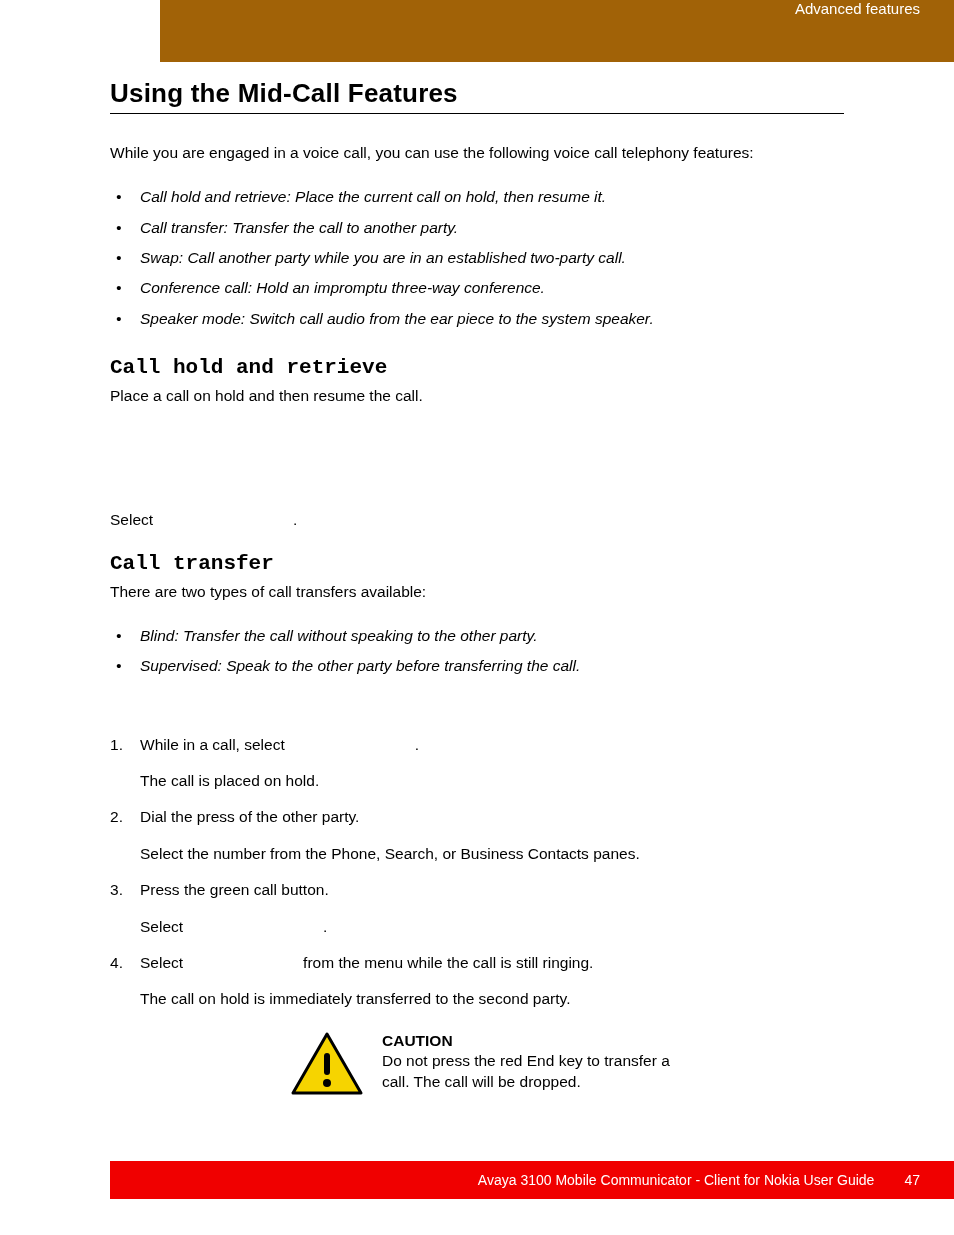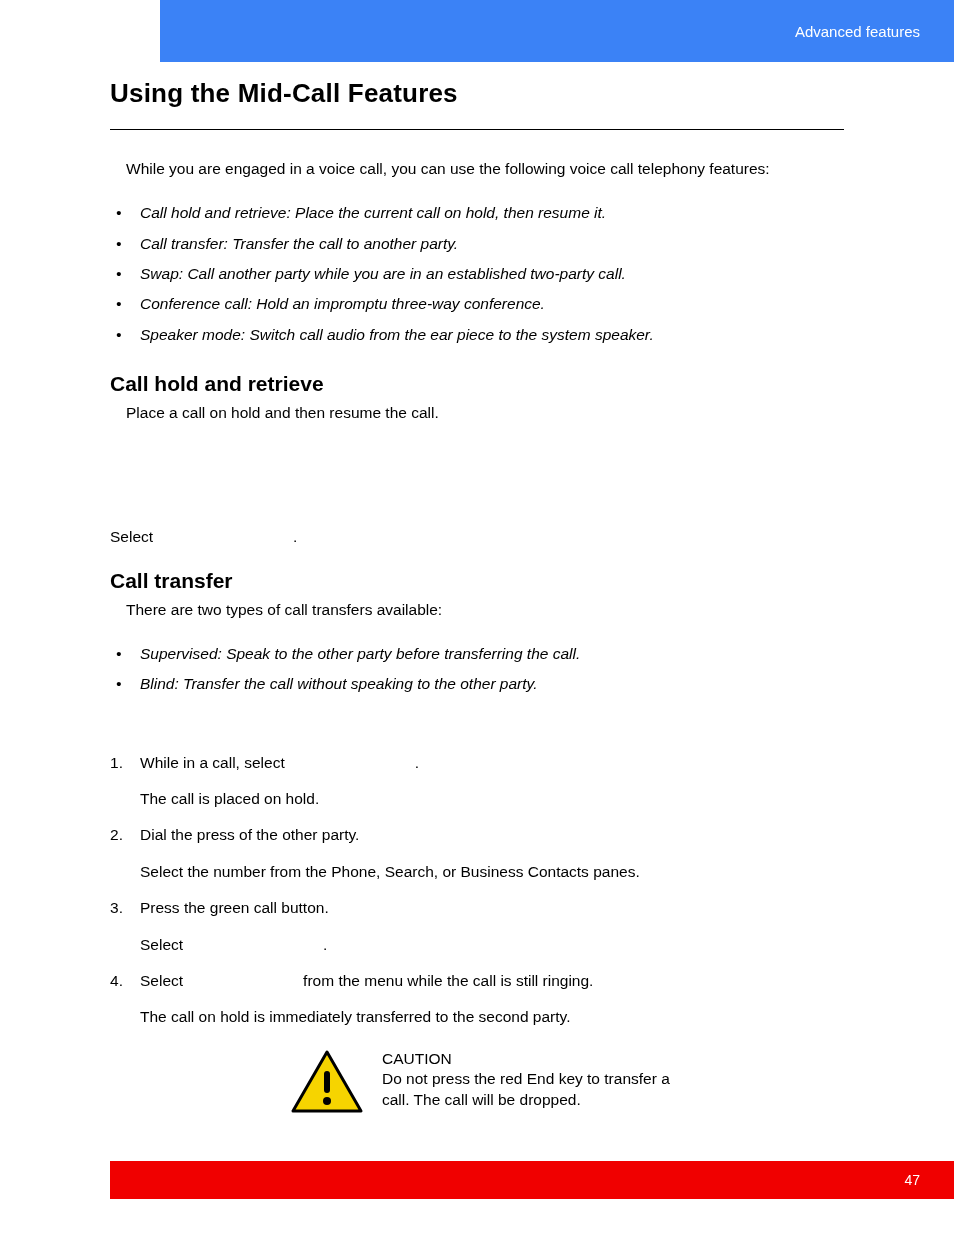--- a/index.html
+++ b/index.html
@@ -10,66 +10,65 @@
     font-family: Arial, Helvetica, sans-serif;
     color: #000;
     position: relative;
   }
   .header-bar {
     position: absolute;
     top: 0;
     left: 160px;
     right: 0;
     height: 62px;
-    background: #3b82f6;
+    background: #a16207;
     color: #fff;
     display: flex;
-    align-items: center;
     justify-content: flex-end;
     padding-right: 34px;
     font-size: 15px;
   }
   .content {
     position: absolute;
     top: 78px;
     left: 110px;
     right: 110px;
   }
   h1.page-title {
     font-family: "Futura", "Century Gothic", Arial, sans-serif;
     font-weight: bold;
     font-size: 26px;
     letter-spacing: 0.2px;
     border-bottom: 1.5px solid #000;
-    padding-bottom: 20px;
+    padding-bottom: 4px;
     margin-bottom: 26px;
   }
   p.body, li {
     font-size: 15.5px;
     line-height: 1.7;
   }
-  p.body { margin-bottom: 18px; margin-left: 16px; }
+  p.body { margin-bottom: 18px; }
   ul.bullets {
     list-style: none;
     margin-bottom: 24px;
     font-style: italic;
   }
   ul.bullets li {
     padding-left: 30px;
     position: relative;
     margin-bottom: 4px;
   }
   ul.bullets li::before {
     content: "•";
     position: absolute;
     left: 6px;
     top: 0;
   }
   h2.section {
-    font-family: Liberation Sans, sans-serif;
+    font-family: Liberation Mono, monospace;
     font-weight: bold;
     font-size: 21px;
     margin-bottom: 4px;
     margin-top: 6px;
   }
   .gap-block { height: 40px; }
   .inline-line { font-size: 15.5px; line-height: 1.7; margin-bottom: 18px; }
   .inline-gap { display: inline-block; width: 140px; }
   .inline-gap-sm { display: inline-block; width: 130px; }
   ol.steps {
@@ -94,21 +93,21 @@
     margin-bottom: 10px;
   }
   .caution-block {
     display: flex;
     align-items: flex-start;
     margin-left: 180px;
     margin-top: 10px;
   }
   .caution-icon { flex: 0 0 auto; margin-right: 18px; }
   .caution-text { font-size: 15.5px; line-height: 1.35; max-width: 300px; }
-  .caution-label { font-weight: normal; display: block; }
+  .caution-label { font-weight: bold; display: block; }
   .footer-bar {
     position: absolute;
     bottom: 36px;
     left: 110px;
     right: 0;
     height: 38px;
     background: #f00000;
     color: #fff;
     display: flex;
     align-items: center;
@@ -143,22 +142,22 @@
   <div class="gap-block"></div>
   <div class="gap-block"></div>
   <div class="inline-line">
     <span>Select</span><span class="inline-gap"></span><span>.</span>
   </div>
 
   <h2 class="section">Call transfer</h2>
   <p class="body">There are two types of call transfers available:</p>
 
   <ul class="bullets">
+    <li>Blind: Transfer the call without speaking to the other party.</li>
     <li>Supervised: Speak to the other party before transferring the call.</li>
-    <li>Blind: Transfer the call without speaking to the other party.</li>
   </ul>
 
   <div class="gap-block" style="height:28px"></div>
 
   <ol class="steps">
     <li>
       <span>While in a call, select</span><span class="inline-gap-sm"></span><span>.</span>
       <span class="sub">The call is placed on hold.</span>
     </li>
     <li>
@@ -187,14 +186,15 @@
     </div>
     <div class="caution-text">
       <span class="caution-label">CAUTION</span>
       <span>Do not press the red End key to transfer a call. The call will be dropped.</span>
     </div>
   </div>
 
 </div>
 
 <div class="footer-bar">
+  <span>Avaya 3100 Mobile Communicator - Client for Nokia User Guide</span>
   <span class="pagenum">47</span>
 </div>
 
 </body></html>

